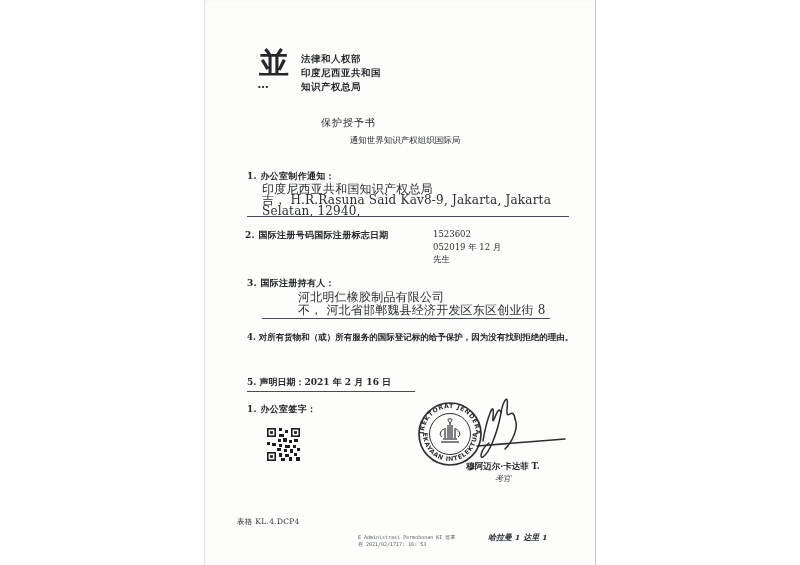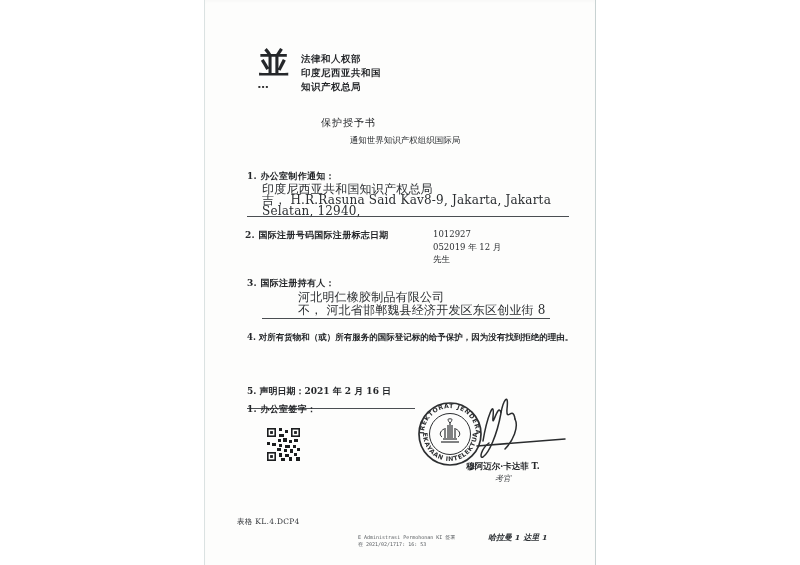--- a/index.html
+++ b/index.html
@@ -13,21 +13,21 @@
   .logo-glyph { font-size:30px; font-weight:700; line-height:30px; letter-spacing:0; }
   .logo-caption { font-size:4px; letter-spacing:1px; color:#333; }
   .ministry { font-size:9.5px; font-weight:700; line-height:14px; letter-spacing:0.5px; }
   .doc-title { font-size:10px; font-weight:400; letter-spacing:1px; }
   .notice { width:312px; text-align:center; font-size:8.5px; line-height:13px; color:#2b2e31; }
   .slabel { font-size:9px; font-weight:700; letter-spacing:0.3px; }
   .sline  { font-size:12px; line-height:11.2px; color:#2b2e31; letter-spacing:0.2px; }
   .rule { border-top:1px solid #4a4e52; height:0; }
   .s2vals { font-size:8.5px; line-height:12.6px; color:#2b2e31; }
   .s4 { width:334px; font-size:8.5px; font-weight:700; line-height:12px; }
-  .s5 { font-size:9px; font-weight:700; padding-bottom:10px; border-bottom:1px solid #4a4e52; width:168px;margin-top:9px; }
+  .s5 { font-size:9px; font-weight:700; padding-bottom:2px; border-bottom:1px solid #4a4e52; width:168px; }
   .sig-name { width:180px; text-align:center; font-size:8.5px; font-weight:700; }
   .sig-title { width:180px; text-align:center; font-size:8px; font-style:italic; color:#3a3d40; }
   .foot-form { font-size:7.5px; letter-spacing:0.3px; color:#33363a; }
   .foot-page { font-size:8px; font-style:italic; font-weight:700; color:#2e3236; }
   .foot-tiny { font-size:5px; line-height:7px; color:#5a5e62; font-family:"DejaVu Sans Mono","Liberation Mono",monospace; }
   svg text { font-family:"DejaVu Sans","Liberation Sans",sans-serif; }
 </style>
 </head>
 <body>
 
@@ -51,21 +51,21 @@
 
     <div class="abs slabel" style="left:42px; top:170px;">1. 办公室制作通知：</div>
     <div class="abs" style="left:57px; top:184px;">
       <div class="sline">印度尼西亚共和国知识产权总局</div>
       <div class="sline">吉， H.R.Rasuna Said Kav8-9, Jakarta, Jakarta Selatan, 12940,</div>
     </div>
     <div class="abs rule" style="left:42px; top:216px; width:322px;"></div>
 
     <div class="abs slabel" style="left:40px; top:229px;">2. 国际注册号码国际注册标志日期</div>
     <div class="abs s2vals" style="left:228px; top:228px;">
-      <div>1012927</div>
+      <div>1523602</div>
       <div>052019 年 12 月</div>
       <div>先生</div>
     </div>
 
     <div class="abs slabel" style="left:42px; top:277px;">3. 国际注册持有人：</div>
     <div class="abs" style="left:57px; top:291px;margin-left:36px;">
       <div class="sline" style="line-height:12.5px;">河北明仁橡胶制品有限公司</div>
       <div class="sline" style="line-height:12.5px;">不， 河北省邯郸魏县经济开发区东区创业街 8</div>
     </div>
     <div class="abs rule" style="left:57px; top:318px; width:288px;"></div>

